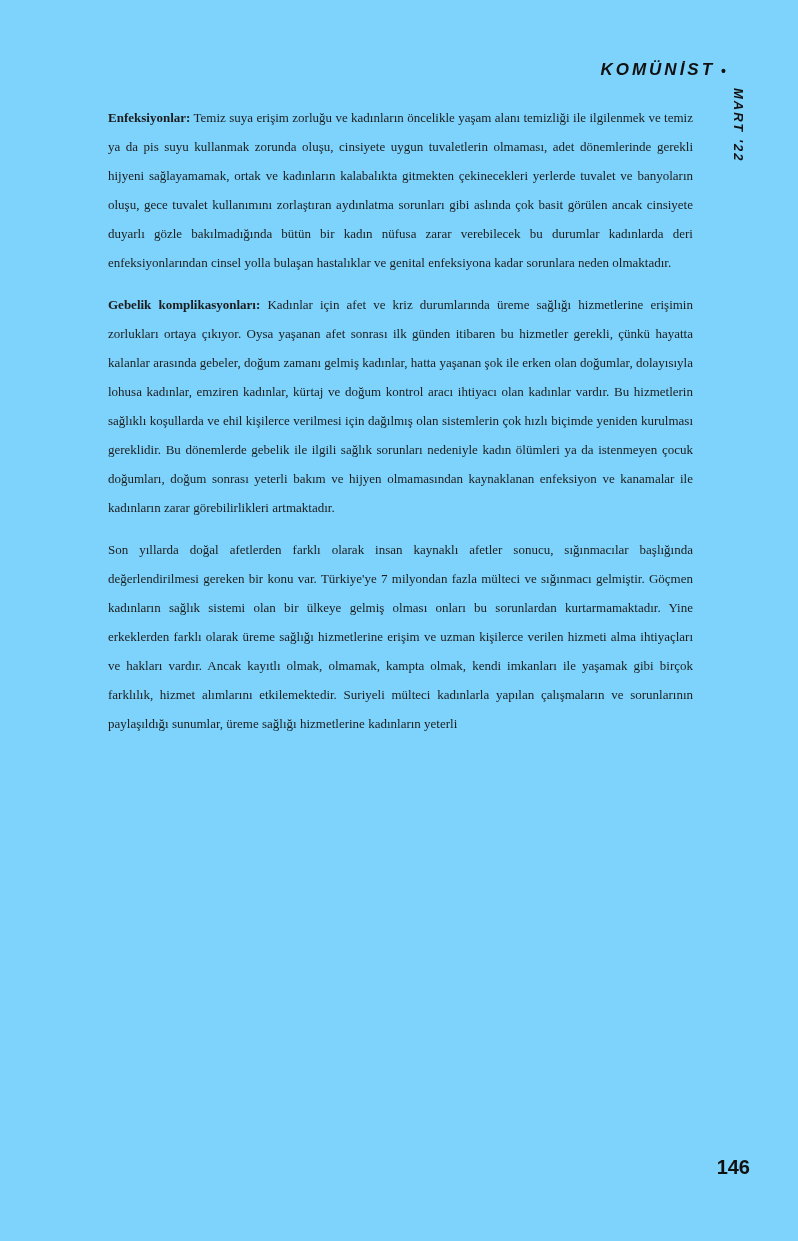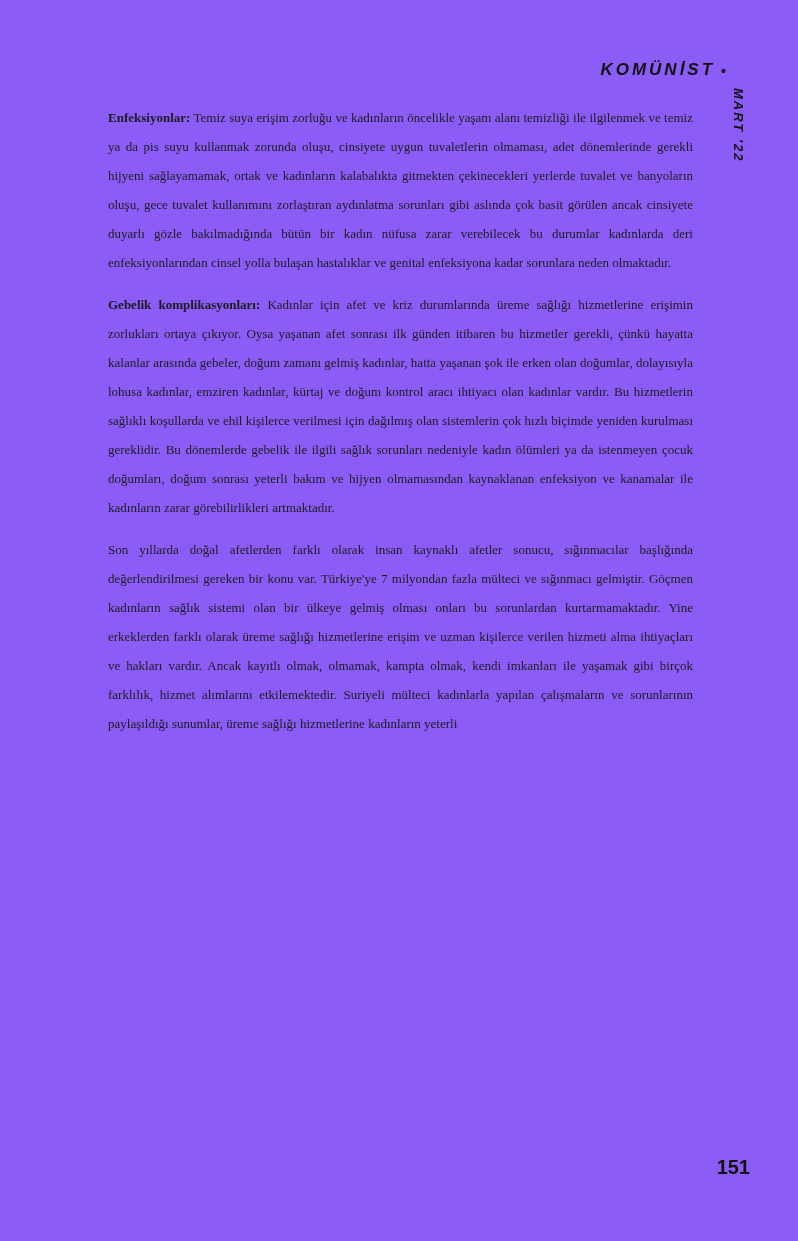--- a/index.html
+++ b/index.html
@@ -4,21 +4,21 @@
 <style>
   html, body {
     margin: 0;
     padding: 0;
     background: #ffffff;
   }
   .page {
     position: relative;
     width: 798px;
     height: 1241px;
-    background: #8b5cf6;
+    background: #7dd3fc;
     overflow: hidden;
     font-family: "Liberation Serif", "DejaVu Serif", serif;
     color: #1a1a1a;
   }
   .header-line {
     position: absolute;
     top: 60px;
     right: 72px;
     font-family: "Liberation Sans", "DejaVu Sans", sans-serif;
     font-weight: bold;
@@ -88,15 +88,15 @@
   <div class="text-block">
 
     <p class="para"><span class="lead">Enfeksiyonlar:</span><span> Temiz suya erişim zorluğu ve kadınların öncelikle yaşam alanı temizliği ile ilgilenmek ve temiz ya da pis suyu kullanmak zorunda oluşu, cinsiyete uygun tuvaletlerin olmaması, adet dönemlerinde gerekli hijyeni sağlayamamak, ortak ve kadınların kalabalıkta gitmekten çekinecekleri yerlerde tuvalet ve banyoların oluşu, gece tuvalet kullanımını zorlaştıran aydınlatma sorunları gibi aslında çok basit görülen ancak cinsiyete duyarlı gözle bakılmadığında bütün bir kadın nüfusa zarar verebilecek bu durumlar kadınlarda deri enfeksiyonlarından cinsel yolla bulaşan hastalıklar ve genital enfeksiyona kadar sorunlara neden olmaktadır.</span></p>
 
     <p class="para"><span class="lead">Gebelik komplikasyonları:</span><span> Kadınlar için afet ve kriz durumlarında üreme sağlığı hizmetlerine erişimin zorlukları ortaya çıkıyor. Oysa yaşanan afet sonrası ilk günden itibaren bu hizmetler gerekli, çünkü hayatta kalanlar arasında gebeler, doğum zamanı gelmiş kadınlar, hatta yaşanan şok ile erken olan doğumlar, dolayısıyla lohusa kadınlar, emziren kadınlar, kürtaj ve doğum kontrol aracı ihtiyacı olan kadınlar vardır. Bu hizmetlerin sağlıklı koşullarda ve ehil kişilerce verilmesi için dağılmış olan sistemlerin çok hızlı biçimde yeniden kurulması gereklidir. Bu dönemlerde gebelik ile ilgili sağlık sorunları nedeniyle kadın ölümleri ya da istenmeyen çocuk doğumları, doğum sonrası yeterli bakım ve hijyen olmamasından kaynaklanan enfeksiyon ve kanamalar ile kadınların zarar görebilirlikleri artmaktadır.</span></p>
 
     <p class="para"><span class="lead"></span><span>Son yıllarda doğal afetlerden farklı olarak insan kaynaklı afetler sonucu, sığınmacılar başlığında değerlendirilmesi gereken bir konu var. Türkiye'ye 7 milyondan fazla mülteci ve sığınmacı gelmiştir. Göçmen kadınların sağlık sistemi olan bir ülkeye gelmiş olması onları bu sorunlardan kurtarmamaktadır. Yine erkeklerden farklı olarak üreme sağlığı hizmetlerine erişim ve uzman kişilerce verilen hizmeti alma ihtiyaçları ve hakları vardır. Ancak kayıtlı olmak, olmamak, kampta olmak, kendi imkanları ile yaşamak gibi birçok farklılık, hizmet alımlarını etkilemektedir. Suriyeli mülteci kadınlarla yapılan çalışmaların ve sorunlarının paylaşıldığı sunumlar, üreme sağlığı hizmetlerine kadınların yeterli</span></p>
 
   </div>
 
-  <div class="page-number">151</div>
+  <div class="page-number">146</div>
 
 </div>
 
 </body></html>

